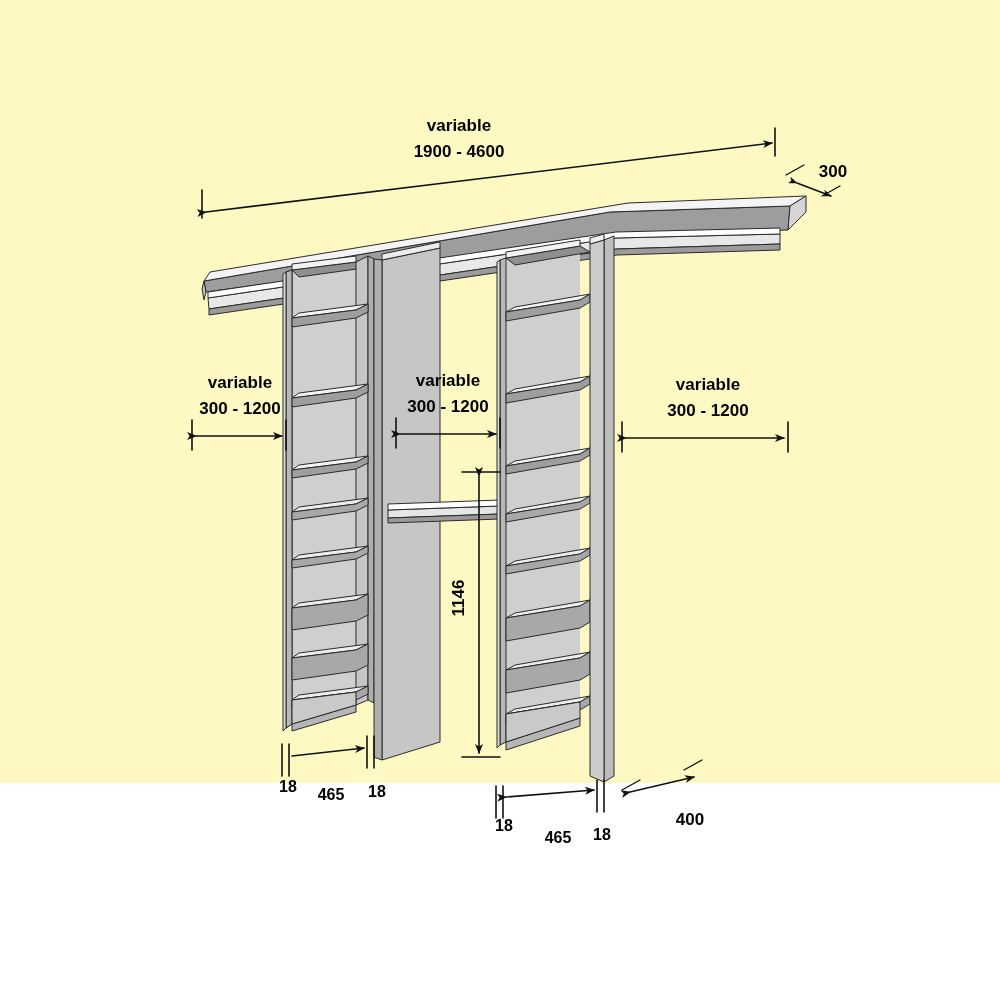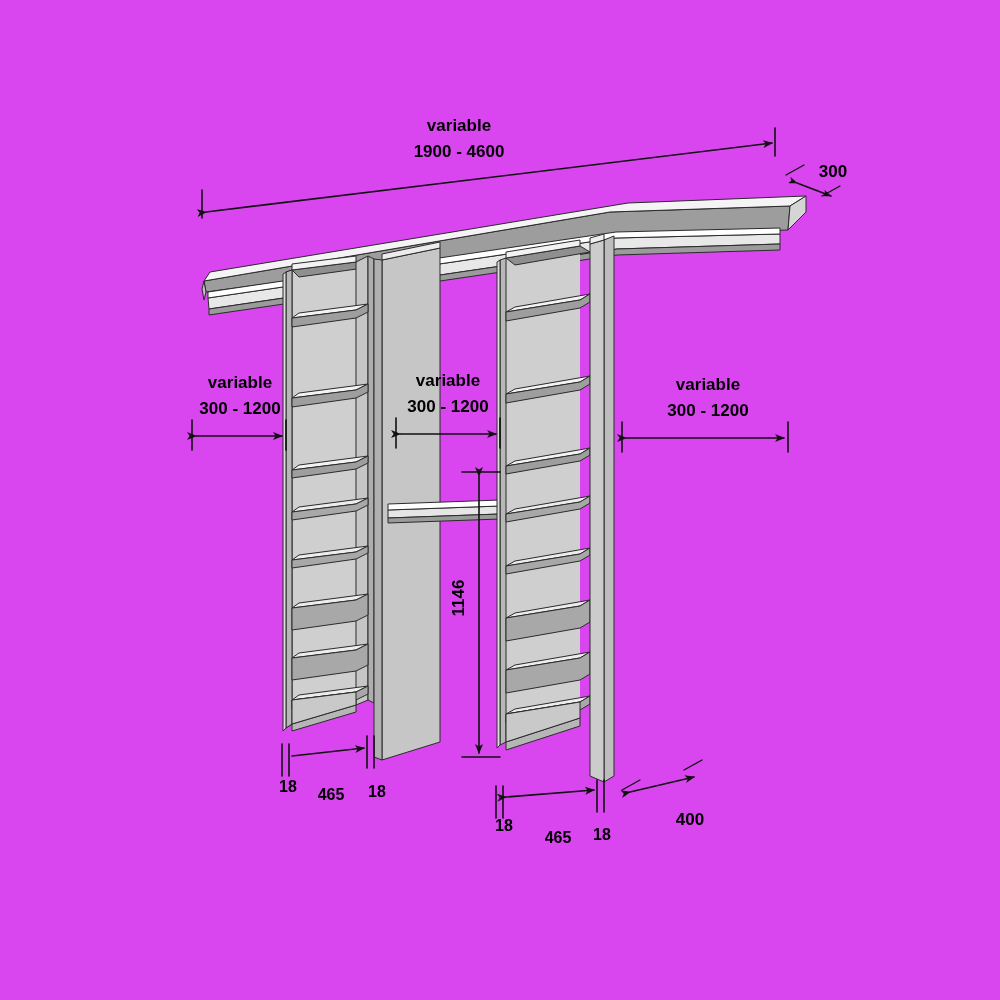--- a/index.html
+++ b/index.html
@@ -2,21 +2,21 @@
 <html><head>
 <meta charset="utf-8">
 <title>Wardrobe Technical Drawing</title>
 <style>
   html,body{margin:0;padding:0;background:#ffffff;}
   body{
     width:1000px;height:1000px;overflow:hidden;
     font-family:"Liberation Sans", sans-serif;
     color:#000;
   }
-  #stage{position:relative;width:1000px;height:1000px;background:#d946ef;text-align:right;}
+  #stage{position:relative;width:1000px;height:783px;background:#fef9c3;text-align:right;}
   #stage svg{position:absolute;left:0;top:0;}
   .dimtext{
     font-family:"Liberation Sans", sans-serif;
     font-weight:bold;
     fill:#000;
     text-anchor:middle;
   }
   .dim-lg{font-size:17px;}
   .dim-sm{font-size:16px;}
 </style>

